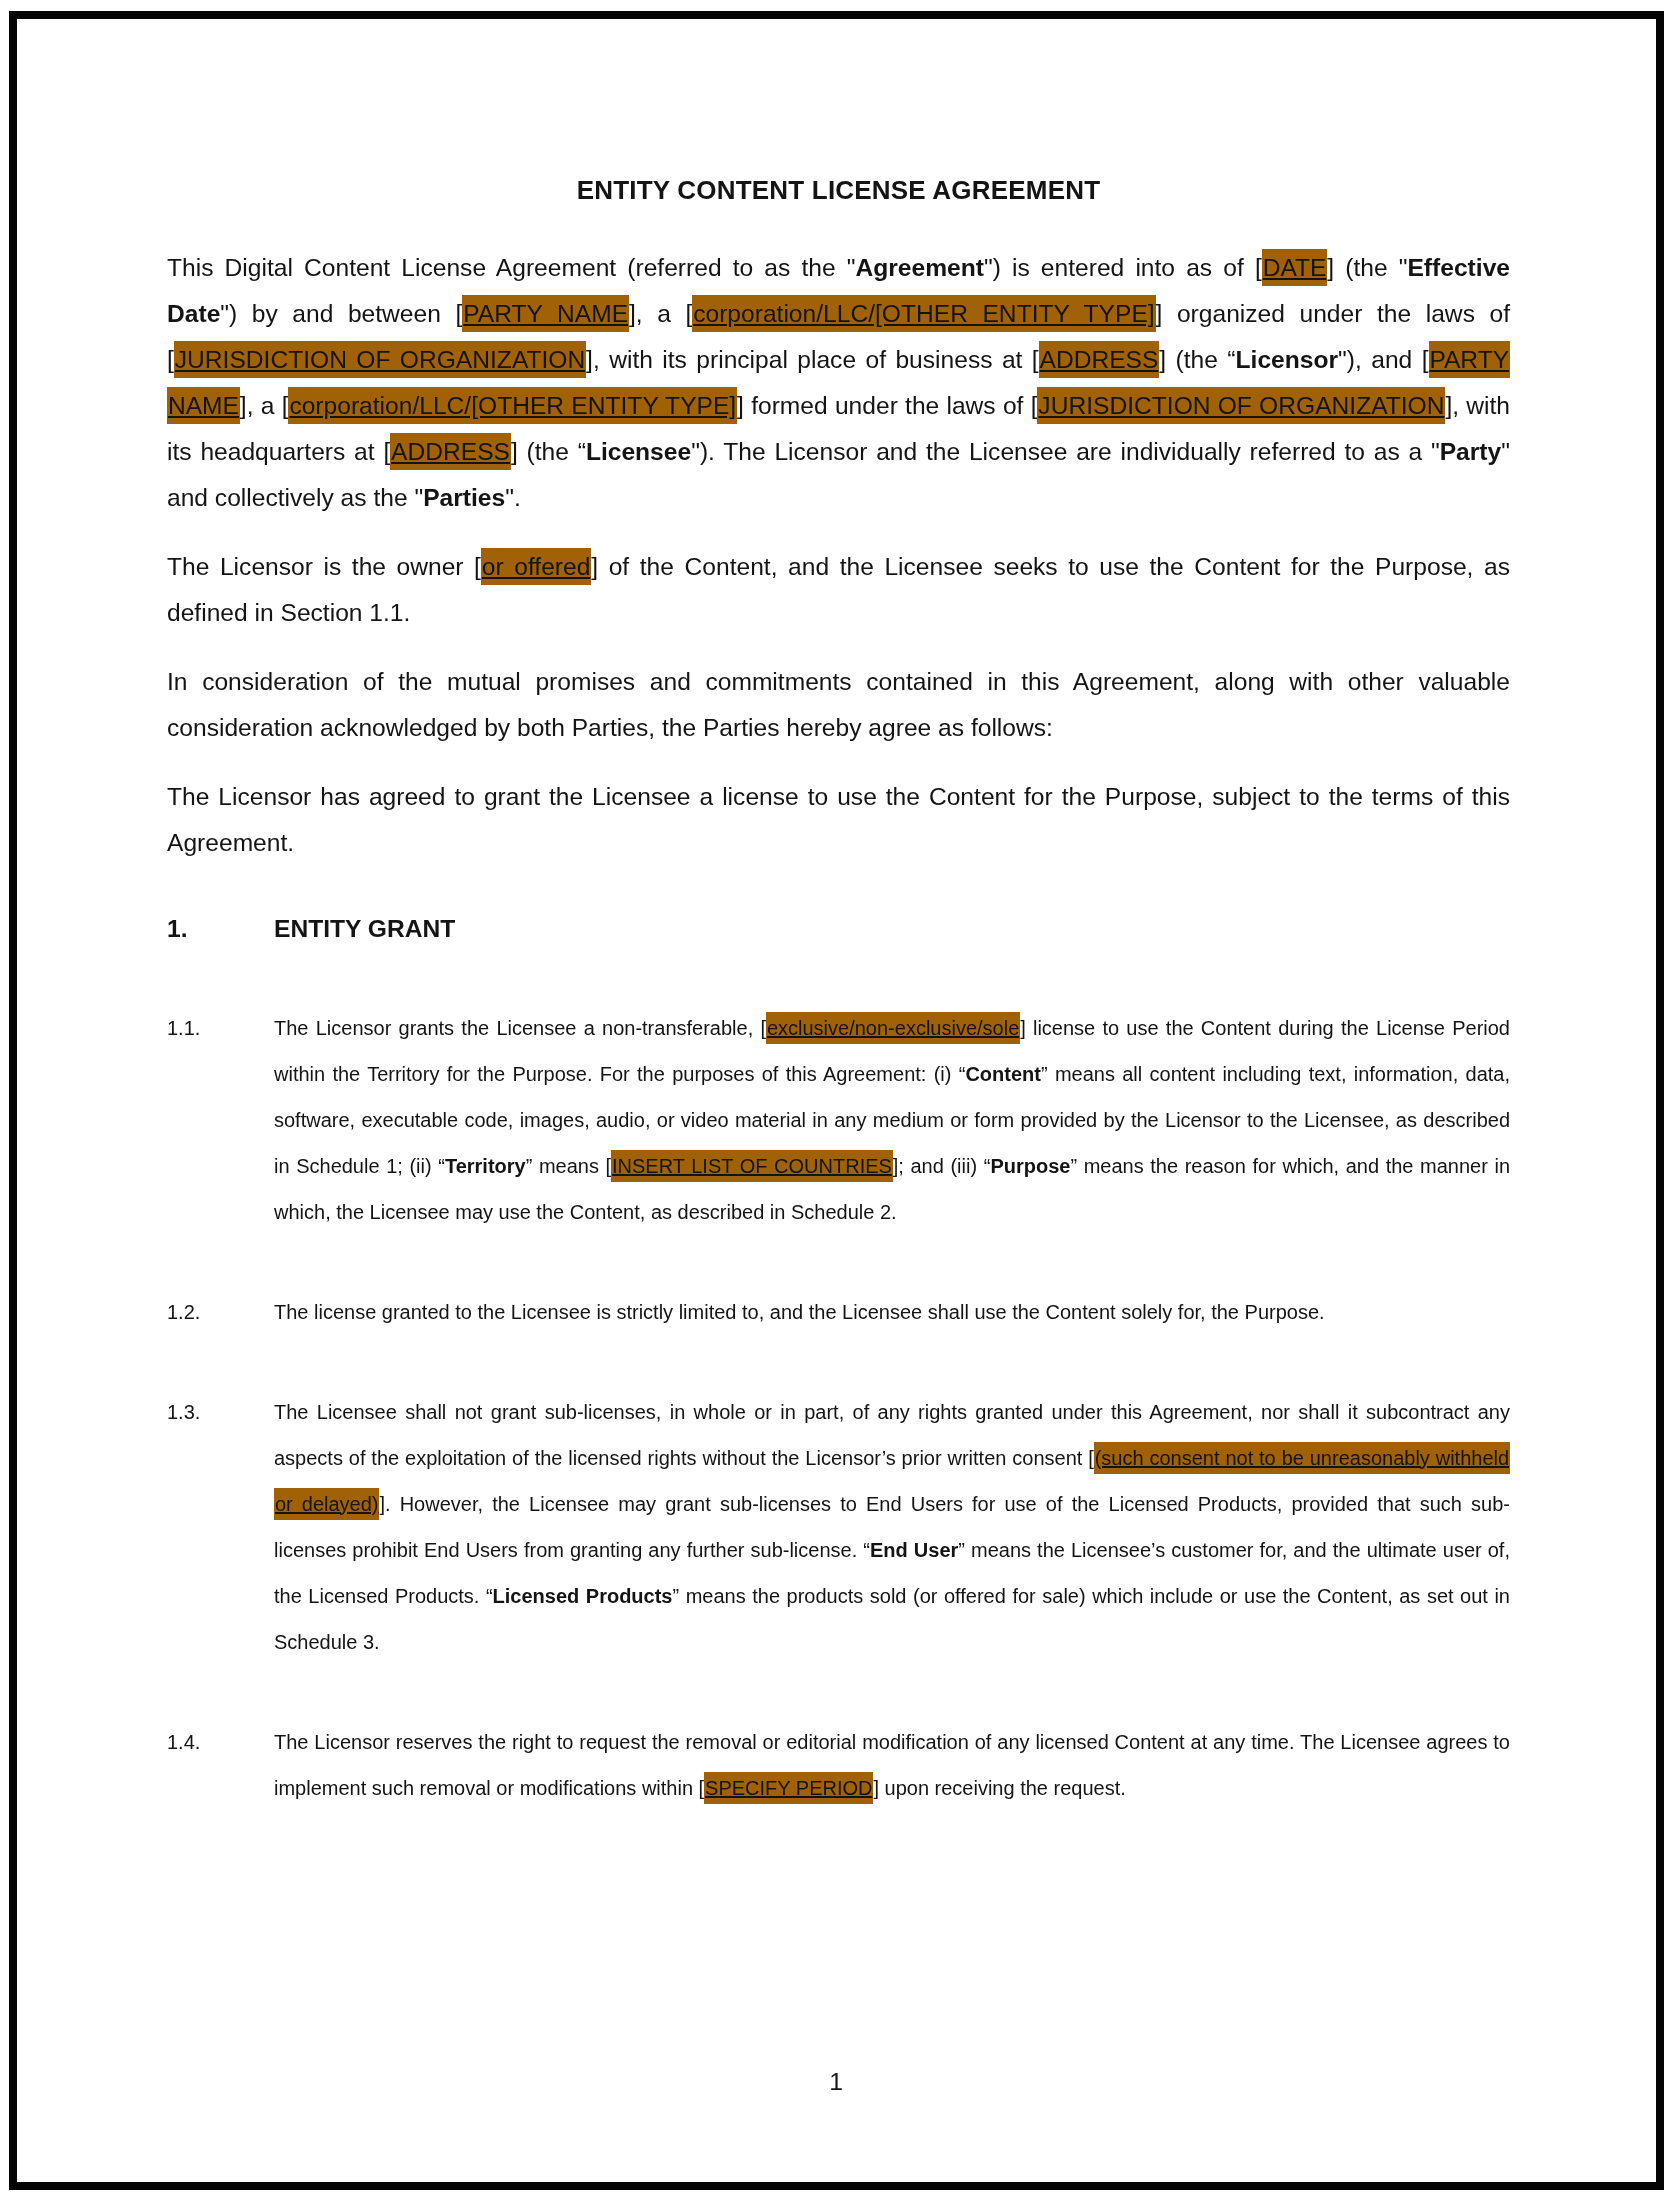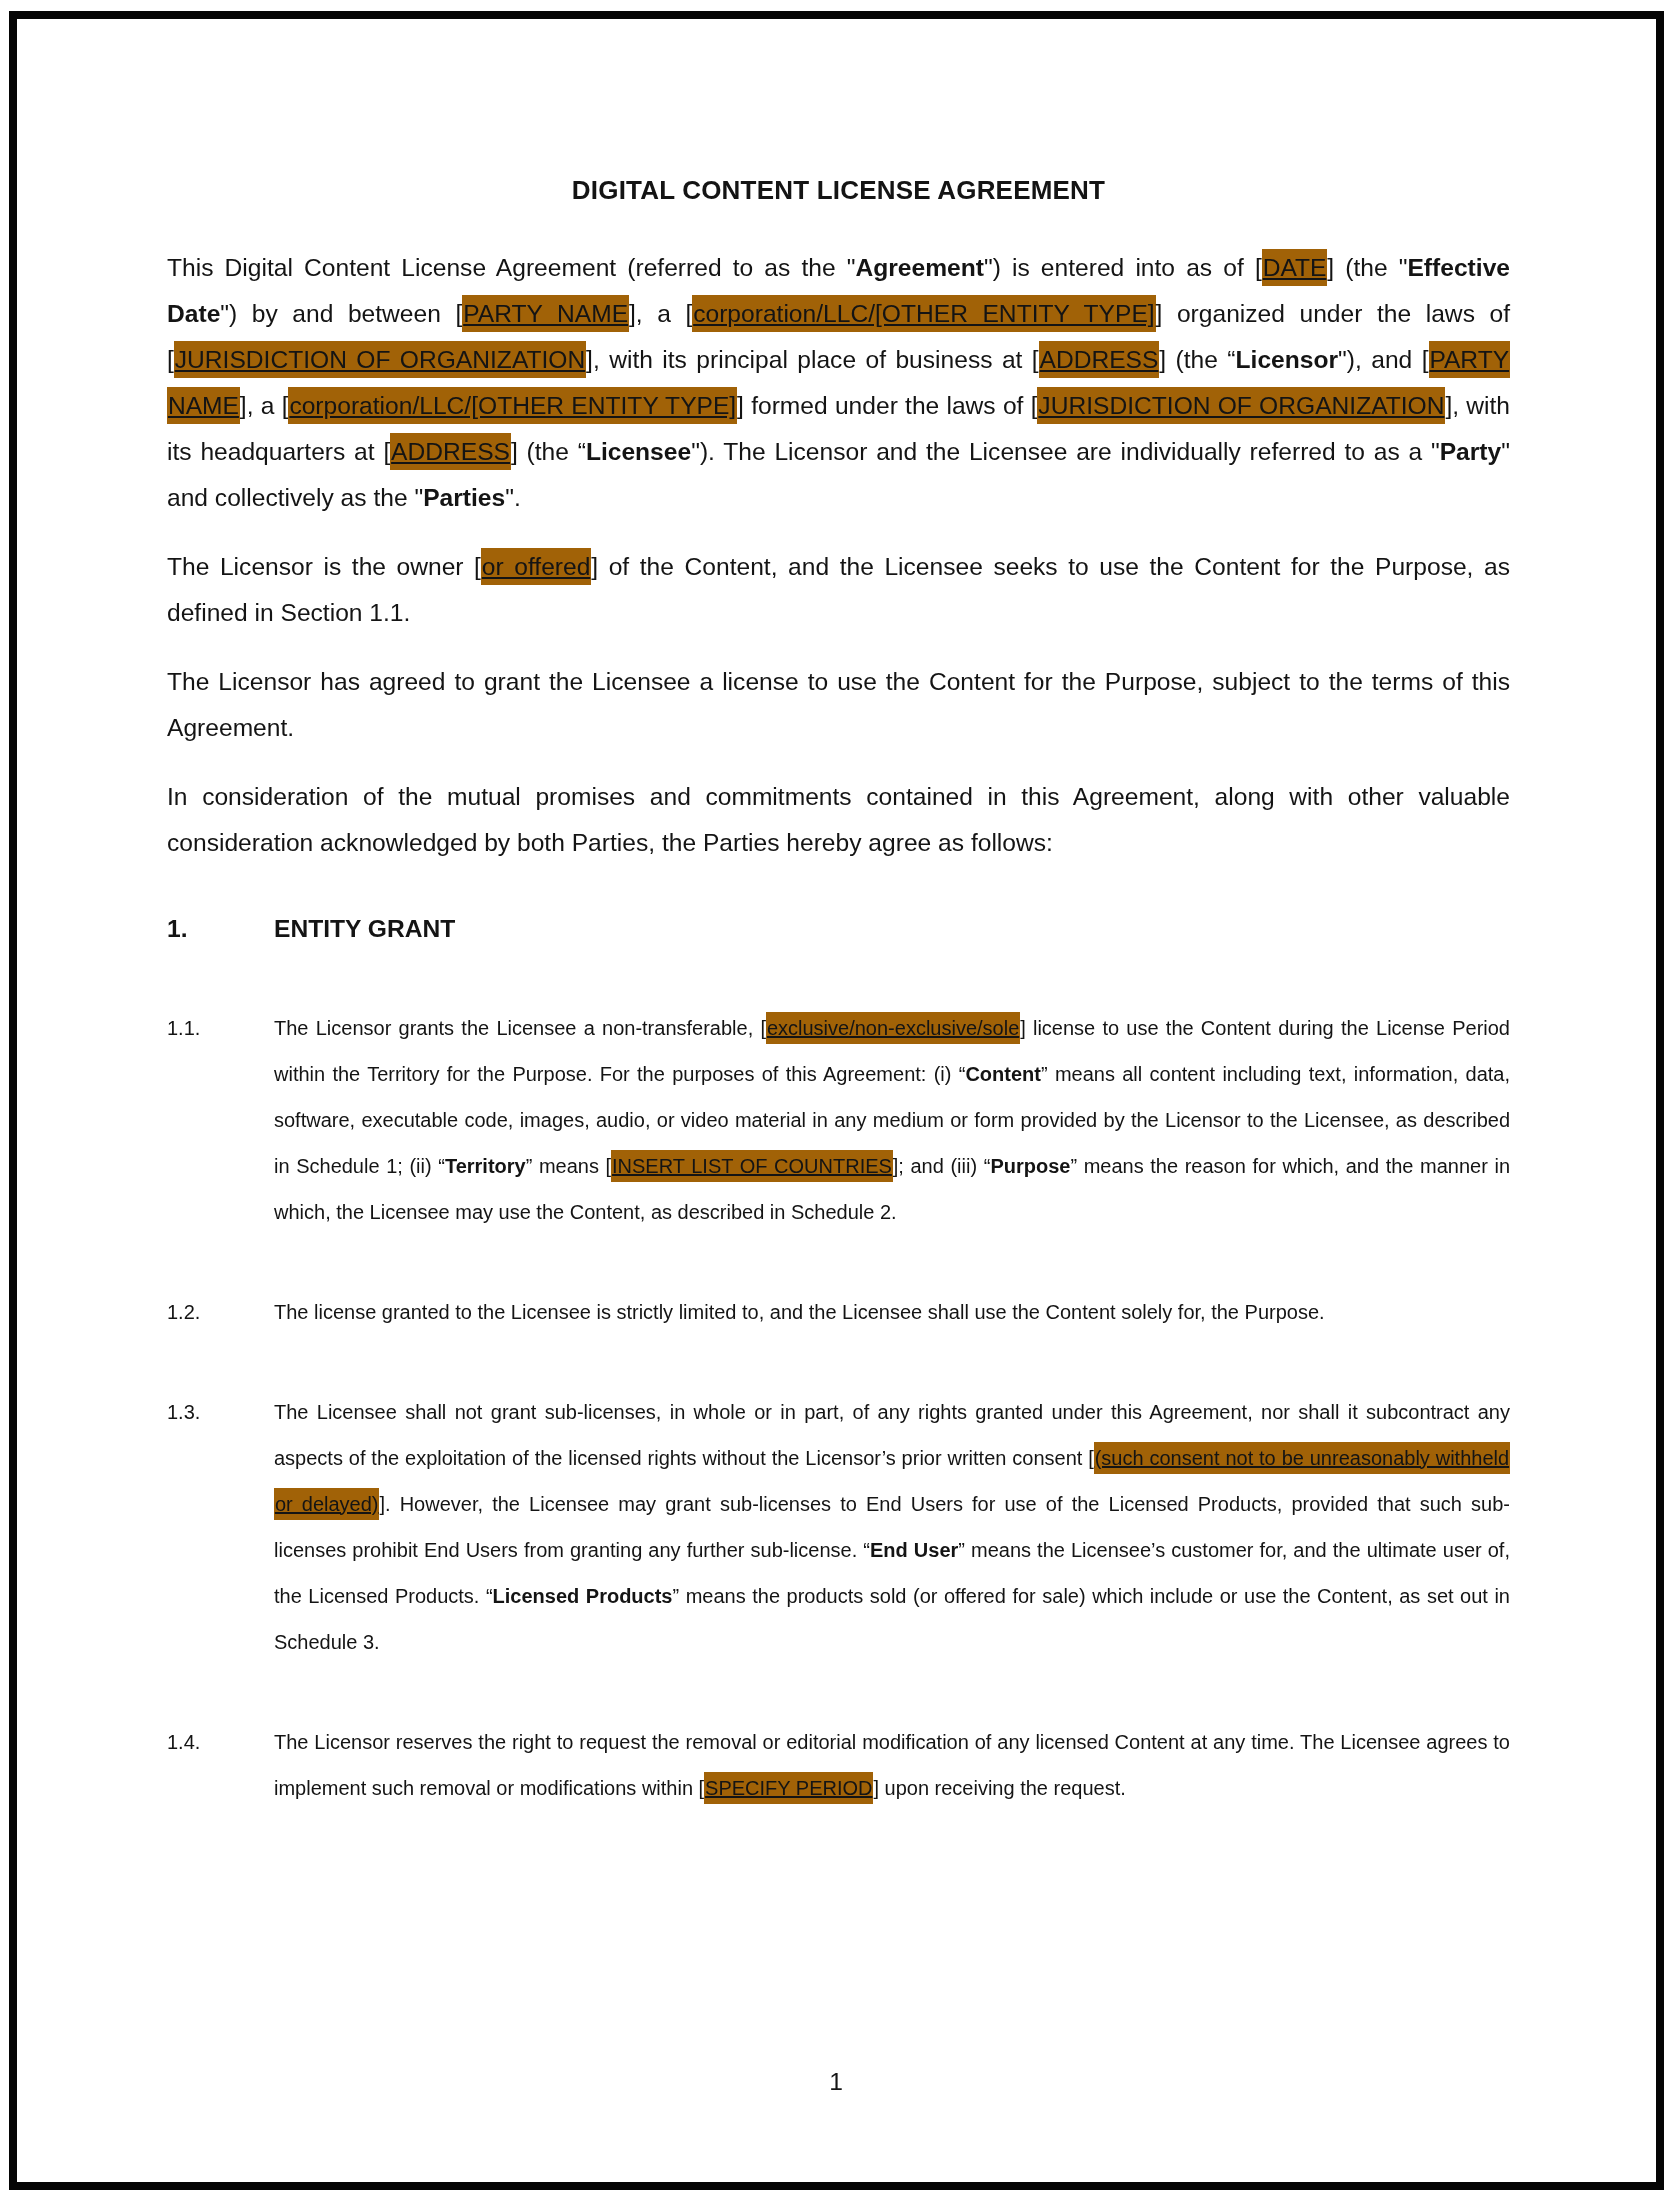--- a/index.html
+++ b/index.html
@@ -74,26 +74,26 @@
   }
 </style>
 </head>
 <body>
 
 <div class="page">
   <div class="border-frame"></div>
 
   <div class="content">
 
-    <h1 class="doc-title">DIGITAL CONTENT LICENSE AGREEMENT</h1>
+    <h1 class="doc-title">ENTITY CONTENT LICENSE AGREEMENT</h1>
 
     <p class="para"><span>This Digital Content License Agreement (referred to as the "</span><span class="b">Agreement</span><span>") is entered into as of [</span><span class="hl">DATE</span><span>] (the "</span><span class="b">Effective Date</span><span>") by and between [</span><span class="hl">PARTY NAME</span><span>], a [</span><span class="hl">corporation/LLC/[OTHER ENTITY TYPE]</span><span>] organized under the laws of [</span><span class="hl">JURISDICTION OF ORGANIZATION</span><span>], with its principal place of business at [</span><span class="hl">ADDRESS</span><span>] (the “</span><span class="b">Licensor</span><span>"), and [</span><span class="hl">PARTY NAME</span><span>], a [</span><span class="hl">corporation/LLC/[OTHER ENTITY TYPE]</span><span>] formed under the laws of [</span><span class="hl">JURISDICTION OF ORGANIZATION</span><span>], with its headquarters at [</span><span class="hl">ADDRESS</span><span>] (the “</span><span class="b">Licensee</span><span>"). The Licensor and the Licensee are individually referred to as a "</span><span class="b">Party</span><span>" and collectively as the "</span><span class="b">Parties</span><span>".</span></p>
     <p class="para"><span>The Licensor is the owner [</span><span class="hl">or offered</span><span>] of the Content, and the Licensee seeks to use the Content for the Purpose, as defined in Section 1.1.</span></p>
+    <p class="para"><span>In consideration of the mutual promises and commitments contained in this Agreement, along with other valuable consideration acknowledged by both Parties, the Parties hereby agree as follows:</span></p>
     <p class="para"><span>The Licensor has agreed to grant the Licensee a license to use the Content for the Purpose, subject to the terms of this Agreement.</span></p>
-    <p class="para"><span>In consideration of the mutual promises and commitments contained in this Agreement, along with other valuable consideration acknowledged by both Parties, the Parties hereby agree as follows:</span></p>
 
     <div class="section-heading">
       <span class="num">1.</span>
       <span class="label">ENTITY GRANT</span>
     </div>
 
     <div class="clause">
       <span class="cnum">1.1.</span>
       <span class="cbody"><span>The Licensor grants the Licensee a non-transferable, [</span><span class="hl">exclusive/non-exclusive/sole</span><span>] license to use the Content during the License Period within the Territory for the Purpose. For the purposes of this Agreement: (i) “</span><span class="b">Content</span><span>” means all content including text, information, data, software, executable code, images, audio, or video material in any medium or form provided by the Licensor to the Licensee, as described in Schedule 1; (ii) “</span><span class="b">Territory</span><span>” means [</span><span class="hl">INSERT LIST OF COUNTRIES</span><span>]; and (iii) “</span><span class="b">Purpose</span><span>” means the reason for which, and the manner in which, the Licensee may use the Content, as described in Schedule 2.</span></span>
     </div>

